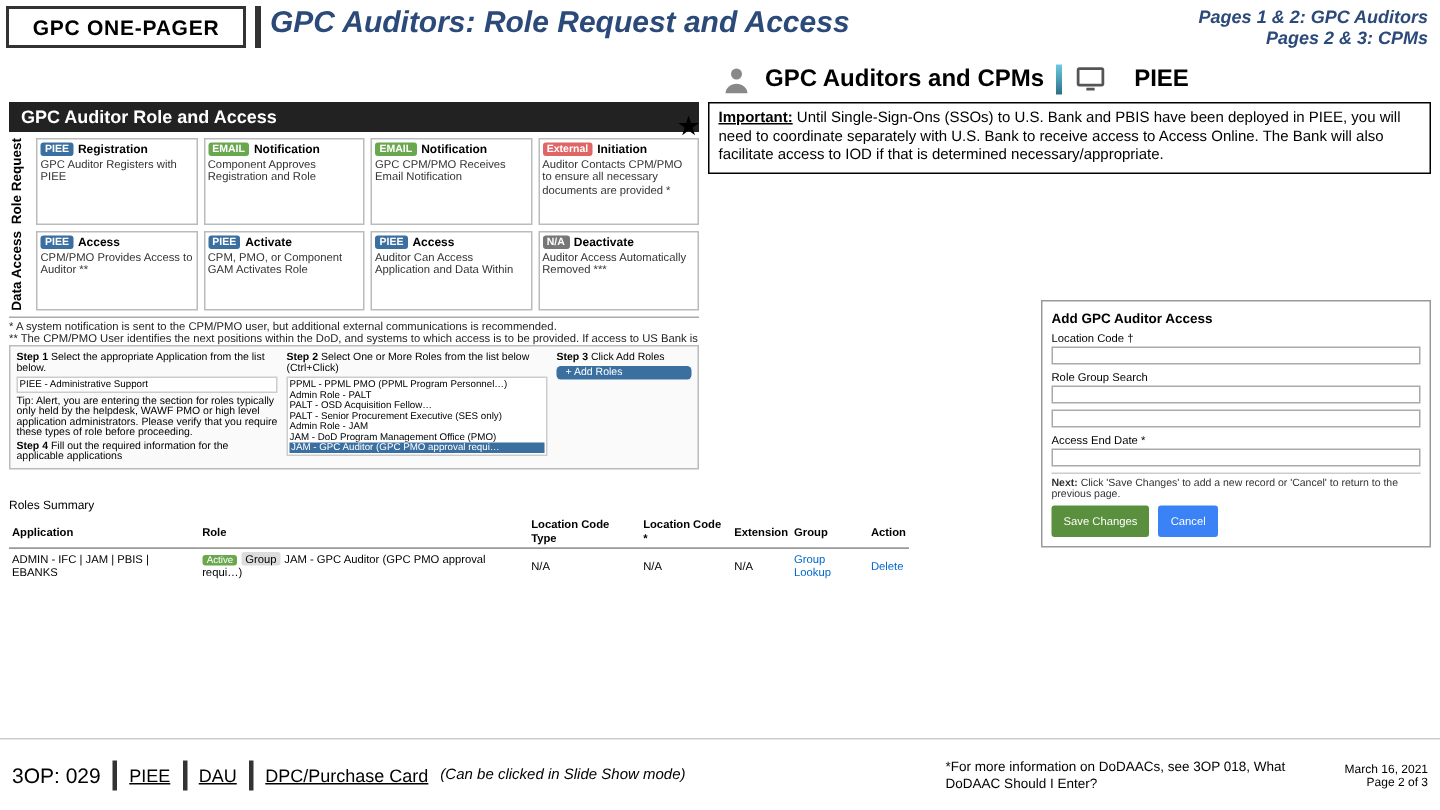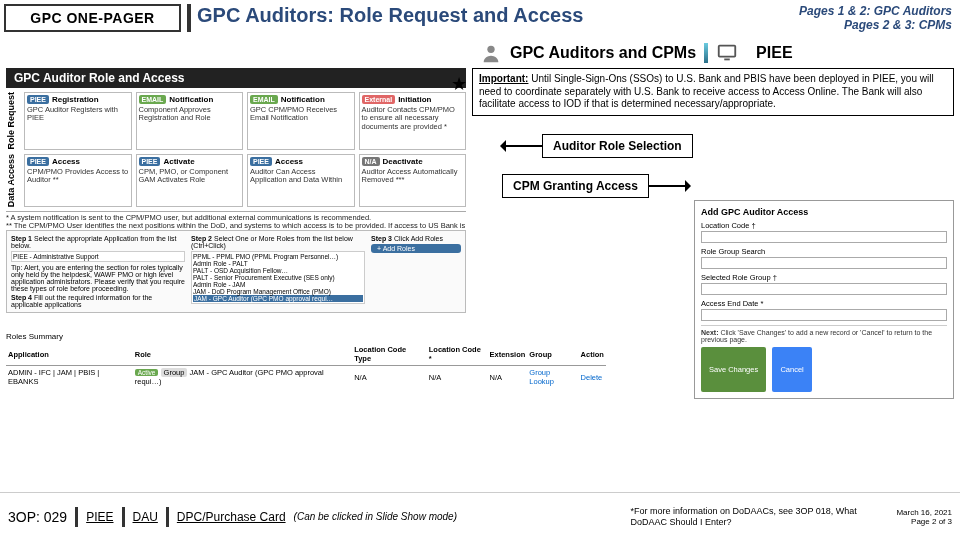--- a/index.html
+++ b/index.html
@@ -9,29 +9,29 @@
     height: 540px;
     font-family: "Segoe UI", Arial, sans-serif;
     background: #fff;
     color: #000;
     font-size: 11px;
     position: relative;
     overflow: hidden;
   }
   .hdr { display: flex; align-items: flex-start; height: 40px; }
   .onepager {
-    width: 177px;
+    width: 160px;
     height: 28px;
     border: 2px solid #333;
     margin: 4px;
     display: flex; align-items: center; justify-content: center;
     font-weight: 700; font-size: 14px; letter-spacing: 0.5px;
   }
   .vbar { width: 4px; height: 28px; background: #333; margin: 4px 6px 0 2px; }
-  .title { font-size: 20px; font-weight: 700; color: #2b4a7a; flex: 1; padding-top: 4px; }
+  .title { font-size: 20px; font-weight: 700; color: #2b4a7a; flex: 1; padding-top: 4px; font-style: italic; }
   .pages { font-size: 12px; font-weight: 700; color: #2b4a7a; text-align: right; padding: 4px 8px 0 0; font-style: italic; }
   .subhdr { display: flex; align-items: center; gap: 8px; margin: 2px 8px 4px 480px; }
   .subhdr .lbl { font-weight: 700; font-size: 16px; }
   .subhdr .ico { width: 22px; height: 22px; display:inline-block; }
   .dbar { width: 4px; height: 20px; background: linear-gradient(#6bcbe0,#2b6f88); }
   .piee-tag { font-size: 14px; font-weight: 700; margin-left: 10px; }
   .main { display: flex; gap: 6px; padding: 0 6px; height: 300px; }
   .leftcol { width: 460px; }
   .rightcol { flex: 1; display:flex; flex-direction:column; gap:6px; }
   .flowtitle { background:#222; color:#fff; font-weight:700; padding:3px 8px; margin-bottom:4px; font-size:12px;}
@@ -67,21 +67,21 @@
   .summary td{ padding:2px; font-size:7.5px;}
   .active-pill{background:#6aa84f;color:#fff;padding:0 3px;border-radius:2px;font-size:6.5px;}
   .panel { position:absolute; right:6px; top:200px; width:260px; border:1px solid #999; background:#fff; padding:6px; font-size:8px;}
   .panel h4{margin:0 0 4px 0; font-size:9px; font-weight:700;}
   .field{margin-bottom:4px;}
   .field label{display:block; font-size:7.5px; margin-bottom:1px;}
   .field .ip{border:1px solid #aaa; height:12px; width:100%;}
   .panel .cb{display:flex; align-items:center; gap:3px; font-size:7.5px; margin:1px 0;}
   .panel .cb input{width:9px;height:9px;}
   .panel .hint{border-top:1px solid #ccc; padding-top:3px; margin-top:4px; font-size:7px; color:#333;}
-  .pbtn{padding:18px 8px; color:#fff; font-size:7.5px; border-radius:2px; display:inline-block; margin-right:4px;}
+  .pbtn{padding:6px 8px; color:#fff; font-size:7.5px; border-radius:2px; display:inline-block; margin-right:4px;}
   .pbtn.save{background:#5a8f3d;} .pbtn.cancel{background:#3b82f6;}
   .footer { position:absolute; left:0; bottom:0; width:100%; height:48px; display:flex; align-items:center; padding:0 8px; gap:8px; border-top:1px solid #ccc; background:#fff;}
   .small-vbar{width:3px;height:20px;background:#333;}
   .fcode{font-size:14px;font-weight:400;}
   .flink{font-size:12px; text-decoration:underline; color:#000;}
   .fnote{font-size:10px; font-style:italic;}
   .fright{font-size:9px; margin-left:auto; max-width:250px; line-height:1.2;}
   .fdate{font-size:8px; text-align:right; margin-left:8px;}
 </style>
 </head>
@@ -188,30 +188,20 @@
       <div>* A system notification is sent to the CPM/PMO user, but additional external communications is recommended.</div>
       <div>** The CPM/PMO User identifies the next positions within the DoD, and systems to which access is to be provided. If access to US Bank is required, communicate with US Bank POCs prior to granting access. Additionally, the CPM/PMO User identifies the end date for access.</div>
       <div>*** When the end date for access is reached, access is automatically removed by the system.</div>
     </div>
   </div>
 
   <div class="rightcol">
     <div class="important">
       <span class="star">★</span>
       <b><u>Important:</u></b><span> Until Single-Sign-Ons (SSOs) to U.S. Bank and PBIS have been deployed in PIEE, you will need to coordinate separately with U.S. Bank to receive access to Access Online. The Bank will also facilitate access to IOD if that is determined necessary/appropriate.</span>
-    </div>
-    <div class="callouts">
-      <div class="callout-row">
-        <div class="arrow-l"></div>
-        <div class="callout">Auditor Role Selection</div>
-      </div>
-      <div class="callout-row">
-        <div class="callout">CPM Granting Access</div>
-        <div class="arrow-r"></div>
-      </div>
     </div>
   </div>
 </div>
 
 <div class="shots">
   <div class="col">
     <div class="step"><b>Step 1</b> <span>Select the appropriate Application from the list below.</span></div>
     <div class="rolelist">PIEE - Administrative Support</div>
     <div class="step">Tip: Alert, you are entering the section for roles typically only held by the helpdesk, WAWF PMO or high level application administrators. Please verify that you require these types of role before proceeding.</div>
     <div class="step"><b>Step 4</b> <span>Fill out the required information for the applicable applications</span></div>
@@ -266,21 +256,20 @@
   <h4>Add GPC Auditor Access</h4>
   <div class="field">
       <label>Location Code †</label>
       <div class="ip"></div>
     </div>
   <div class="field">
       <label>Role Group Search</label>
       <div class="ip"></div>
     </div>
   <div class="field">
-      <label>Selected Role Group †</label>
       <div class="ip"></div>
     </div>
   <div class="field">
       <label>Access End Date *</label>
       <div class="ip"></div>
     </div>
   <div class="hint"><b>Next:</b><span> Click 'Save Changes' to add a new record or 'Cancel' to return to the previous page.</span></div>
   <div style="margin-top:4px;">
     <span class="pbtn save">Save Changes</span>
     <span class="pbtn cancel">Cancel</span>

